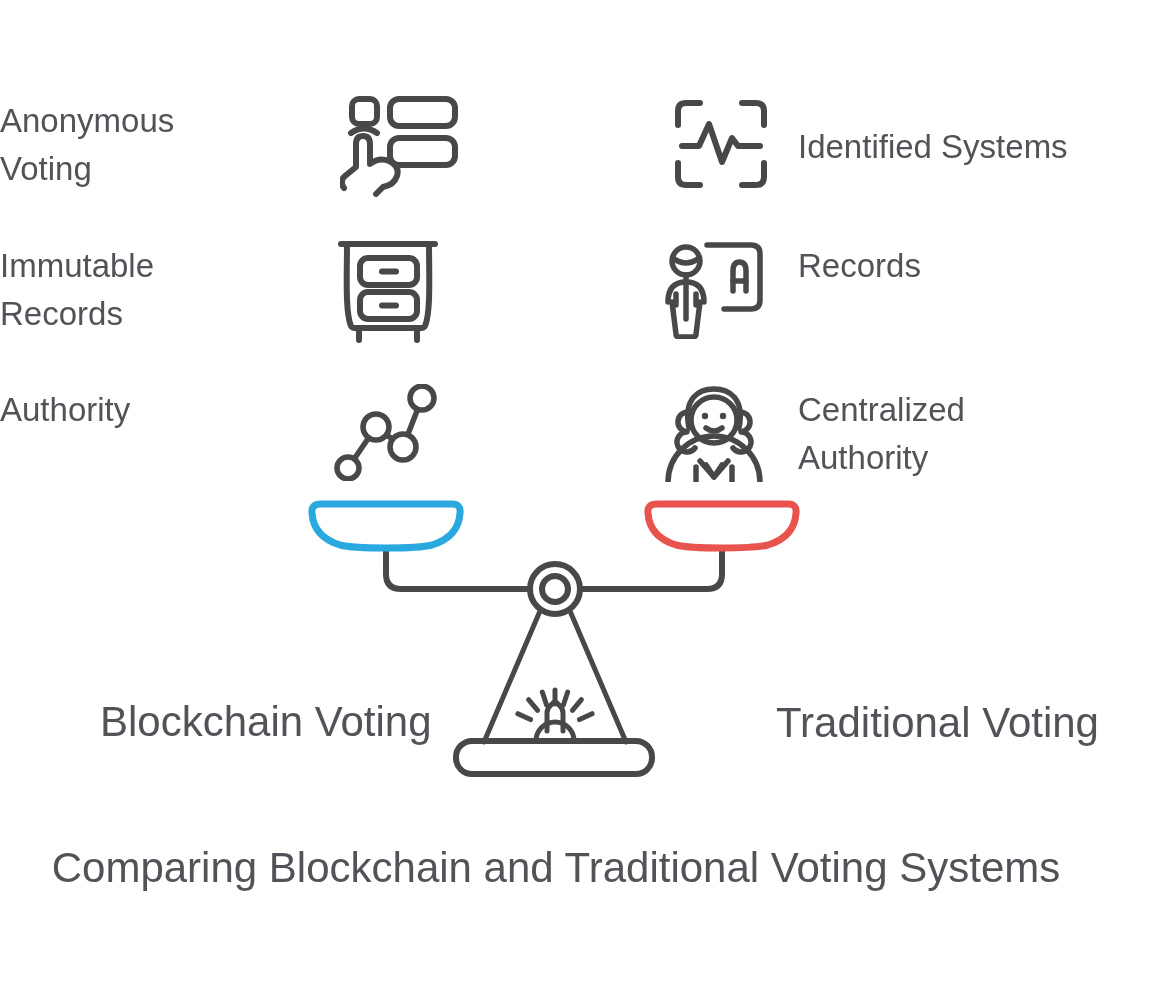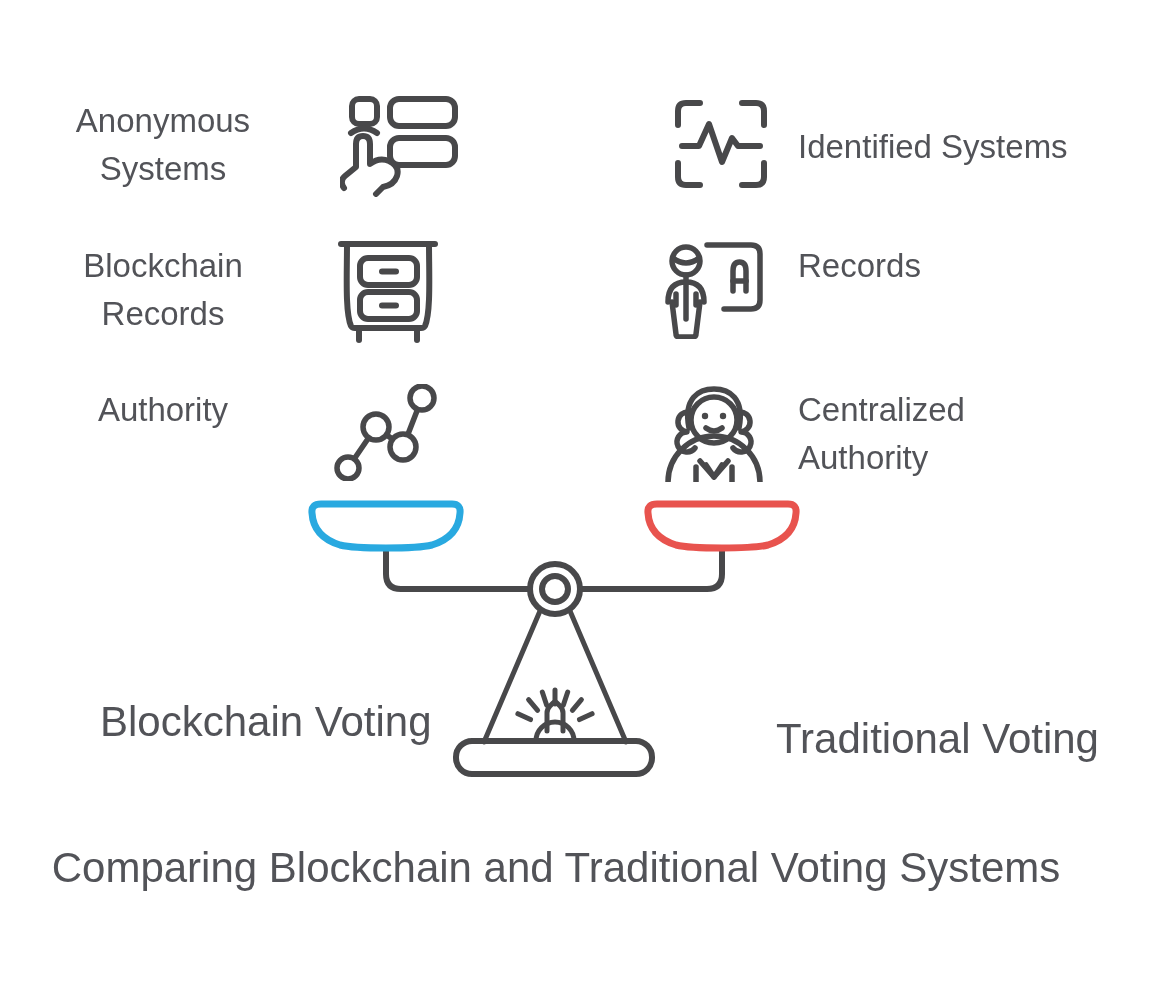--- a/index.html
+++ b/index.html
@@ -4,45 +4,45 @@
 <style>
   html,body{margin:0;padding:0;background:#fff;}
   #stage{
     position:relative;width:1156px;height:988px;background:#ffffff;
     font-family:"Liberation Sans", sans-serif;color:var(--text,#525358);
     overflow:hidden;
   }
   .feat{
     position:absolute;font-size:33px;line-height:48px;white-space:nowrap;
   }
-  .feat.left{left:8px;width:310px;text-align:center;}
+  .feat.left{left:0;width:310px;text-align:left;}
   .feat.right{left:798px;text-align:left;}
   .icon{position:absolute;}
   .s{fill:none;stroke:var(--line,#48484a);stroke-linecap:round;stroke-linejoin:round;}
   .f{fill:var(--line,#48484a);stroke:none;}
   .sw{fill:#ffffff;stroke:var(--line,#48484a);}
   .side-label{
     position:absolute;font-size:42px;line-height:46px;white-space:nowrap;margin-left:40px;
   }
   #title{
     position:absolute;left:0;top:845px;width:1112px;text-align:center;
     font-size:42px;line-height:46px;white-space:nowrap;
   }
 </style>
 </head>
 <body>
 
 <div id="stage">
 
   <div class="feat left" style="top:97px">
     <div>Anonymous</div>
-    <div>Systems</div>
+    <div>Voting</div>
   </div>
   <div class="feat left" style="top:242px">
-    <div>Blockchain</div>
+    <div>Immutable</div>
     <div>Records</div>
   </div>
   <div class="feat left" style="top:386px">
     <div>Authority</div>
   </div>
 
   <div class="feat right" style="top:123px">
     <div>Identified Systems</div>
   </div>
   <div class="feat right" style="top:242px">
@@ -142,17 +142,17 @@
       <path class="s" stroke-width="5" d="M579.5 719.6 L592.1 713.7"></path>
     </g>
 
     <path class="s" stroke-width="5" d="M547 731 V713 Q547 709 550 706 L553 703 Q555 701 557 703 L560 706 Q563 709 563 713 V731"></path>
     <path class="s" stroke-width="5" d="M536 741 A19 19 0 0 1 574 741"></path>
 
     <rect class="s" stroke-width="6" x="456" y="741" width="196" height="33" rx="16"></rect>
   </svg>
 
   <div class="side-label" style="left:60px;top:699px">Blockchain Voting</div>
-  <div class="side-label" style="left:736px;top:716px">Traditional Voting</div>
+  <div class="side-label" style="left:736px;top:700px">Traditional Voting</div>
 
   <div id="title">Comparing Blockchain and Traditional Voting Systems</div>
 
 </div>
 
 </body></html>

